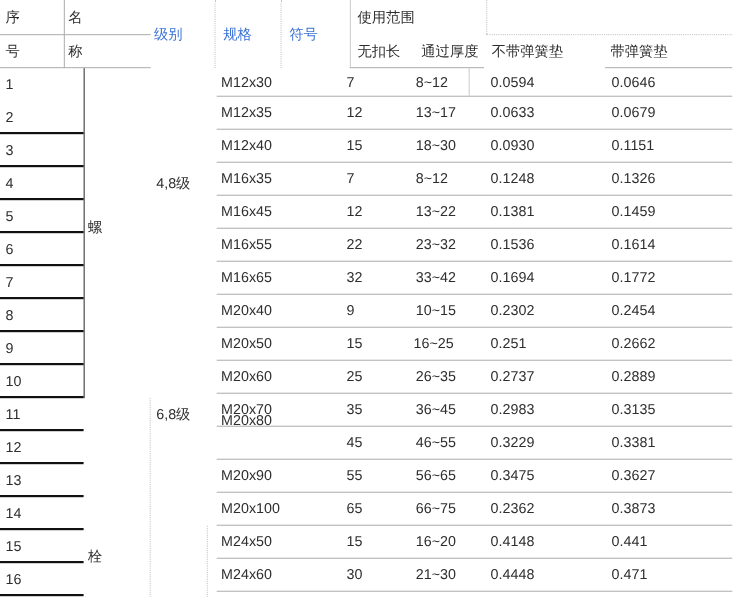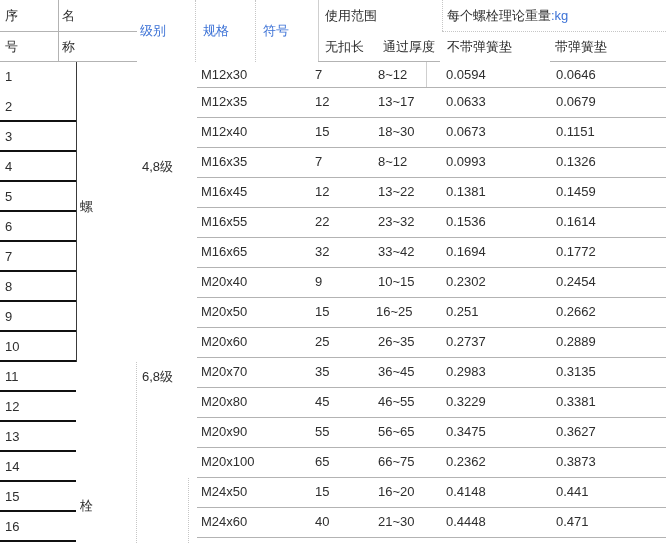--- a/index.html
+++ b/index.html
@@ -29,21 +29,20 @@
   <div class="t" style="left:62px;top:40px">称</div>
 
   <div class="t blue" style="left:140px;top:24px">级别</div>
   <div class="t blue" style="left:203px;top:24px">规格</div>
   <div class="t blue" style="left:263px;top:24px">符号</div>
 
   <div class="t" style="left:325px;top:9px">使用范围</div>
   <div class="t" style="left:325px;top:40px">无扣长</div>
   <div class="t" style="left:383px;top:40px">通过厚度</div>
 
-  <div class="t" style="left:447px;top:9px"><span>每个螺栓理论重量</span><span class="blue">:kg</span></div>
   <div class="t" style="left:447px;top:40px">不带弹簧垫</div>
   <div class="t" style="left:555px;top:40px">带弹簧垫</div>
 
   <div class="hl" style="left:0;top:31px;width:137px"></div>
   <div class="hl-dot" style="left:442px;top:31px;width:224px"></div>
   <div class="vl" style="left:58px;top:0;height:62px"></div>
   <div class="vl-dot" style="left:195px;top:0;height:62px"></div>
   <div class="vl-dot" style="left:255px;top:0;height:62px"></div>
   <div class="vl-lt" style="left:318px;top:0;height:62px"></div>
   <div class="vl-dot" style="left:442px;top:0;height:31px"></div>
@@ -75,29 +74,29 @@
       <div class="cell" style="left:315px;top:87px;height:30px;line-height:30px;width:50px">12</div>
       <div class="cell" style="left:378px;top:87px;height:30px;line-height:30px;width:60px">13~17</div>
       <div class="cell" style="left:446px;top:87px;height:30px;line-height:30px;width:90px">0.0633</div>
       <div class="cell" style="left:556px;top:87px;height:30px;line-height:30px;width:90px">0.0679</div>
       <div class="hl" style="left:197px;top:117px;width:469px"></div>
       <div class="cell" style="left:5px;top:122px;width:60px;height:30px;line-height:30px">3</div>
       <div class="blk-h" style="left:0;top:150px;width:76px"></div>
       <div class="cell" style="left:201px;top:117px;height:30px;line-height:30px;width:100px">M12x40</div>
       <div class="cell" style="left:315px;top:117px;height:30px;line-height:30px;width:50px">15</div>
       <div class="cell" style="left:378px;top:117px;height:30px;line-height:30px;width:60px">18~30</div>
-      <div class="cell" style="left:446px;top:117px;height:30px;line-height:30px;width:90px">0.0673</div>
+      <div class="cell" style="left:446px;top:117px;height:30px;line-height:30px;width:90px">0.0930</div>
       <div class="cell" style="left:556px;top:117px;height:30px;line-height:30px;width:90px">0.1151</div>
       <div class="hl" style="left:197px;top:147px;width:469px"></div>
       <div class="cell" style="left:5px;top:152px;width:60px;height:30px;line-height:30px">4</div>
       <div class="blk-h" style="left:0;top:180px;width:76px"></div>
       <div class="cell" style="left:201px;top:147px;height:30px;line-height:30px;width:100px">M16x35</div>
       <div class="cell" style="left:315px;top:147px;height:30px;line-height:30px;width:50px">7</div>
       <div class="cell" style="left:378px;top:147px;height:30px;line-height:30px;width:60px">8~12</div>
-      <div class="cell" style="left:446px;top:147px;height:30px;line-height:30px;width:90px">0.0993</div>
+      <div class="cell" style="left:446px;top:147px;height:30px;line-height:30px;width:90px">0.1248</div>
       <div class="cell" style="left:556px;top:147px;height:30px;line-height:30px;width:90px">0.1326</div>
       <div class="hl" style="left:197px;top:177px;width:469px"></div>
       <div class="cell" style="left:5px;top:182px;width:60px;height:30px;line-height:30px">5</div>
       <div class="blk-h" style="left:0;top:210px;width:76px"></div>
       <div class="cell" style="left:201px;top:177px;height:30px;line-height:30px;width:100px">M16x45</div>
       <div class="cell" style="left:315px;top:177px;height:30px;line-height:30px;width:50px">12</div>
       <div class="cell" style="left:378px;top:177px;height:30px;line-height:30px;width:60px">13~22</div>
       <div class="cell" style="left:446px;top:177px;height:30px;line-height:30px;width:90px">0.1381</div>
       <div class="cell" style="left:556px;top:177px;height:30px;line-height:30px;width:90px">0.1459</div>
       <div class="hl" style="left:197px;top:207px;width:469px"></div>
@@ -144,21 +143,21 @@
       <div class="cell" style="left:5px;top:362px;width:60px;height:30px;line-height:30px">11</div>
       <div class="blk-h" style="left:0;top:390px;width:76px"></div>
       <div class="cell" style="left:201px;top:357px;height:30px;line-height:30px;width:100px">M20x70</div>
       <div class="cell" style="left:315px;top:357px;height:30px;line-height:30px;width:50px">35</div>
       <div class="cell" style="left:378px;top:357px;height:30px;line-height:30px;width:60px">36~45</div>
       <div class="cell" style="left:446px;top:357px;height:30px;line-height:30px;width:90px">0.2983</div>
       <div class="cell" style="left:556px;top:357px;height:30px;line-height:30px;width:90px">0.3135</div>
       <div class="hl" style="left:197px;top:387px;width:469px"></div>
       <div class="cell" style="left:5px;top:392px;width:60px;height:30px;line-height:30px">12</div>
       <div class="blk-h" style="left:0;top:420px;width:76px"></div>
-      <div class="cell" style="left:201px;top:387px;height:30px;line-height:30px;width:100px">M20x80</div>
+      <div class="cell" style="left:201px;top:367px;height:30px;line-height:30px;width:100px">M20x80</div>
       <div class="cell" style="left:315px;top:387px;height:30px;line-height:30px;width:50px">45</div>
       <div class="cell" style="left:378px;top:387px;height:30px;line-height:30px;width:60px">46~55</div>
       <div class="cell" style="left:446px;top:387px;height:30px;line-height:30px;width:90px">0.3229</div>
       <div class="cell" style="left:556px;top:387px;height:30px;line-height:30px;width:90px">0.3381</div>
       <div class="hl" style="left:197px;top:417px;width:469px"></div>
       <div class="cell" style="left:5px;top:422px;width:60px;height:30px;line-height:30px">13</div>
       <div class="blk-h" style="left:0;top:450px;width:76px"></div>
       <div class="cell" style="left:201px;top:417px;height:30px;line-height:30px;width:100px">M20x90</div>
       <div class="cell" style="left:315px;top:417px;height:30px;line-height:30px;width:50px">55</div>
       <div class="cell" style="left:378px;top:417px;height:30px;line-height:30px;width:60px">56~65</div>
@@ -177,20 +176,20 @@
       <div class="blk-h" style="left:0;top:510px;width:76px"></div>
       <div class="cell" style="left:201px;top:477px;height:30px;line-height:30px;width:100px">M24x50</div>
       <div class="cell" style="left:315px;top:477px;height:30px;line-height:30px;width:50px">15</div>
       <div class="cell" style="left:378px;top:477px;height:30px;line-height:30px;width:60px">16~20</div>
       <div class="cell" style="left:446px;top:477px;height:30px;line-height:30px;width:90px">0.4148</div>
       <div class="cell" style="left:556px;top:477px;height:30px;line-height:30px;width:90px">0.441</div>
       <div class="hl" style="left:197px;top:507px;width:469px"></div>
       <div class="cell" style="left:5px;top:512px;width:60px;height:46px;line-height:30px">16</div>
       <div class="blk-h" style="left:0;top:540px;width:76px"></div>
       <div class="cell" style="left:201px;top:507px;height:30px;line-height:30px;width:100px">M24x60</div>
-      <div class="cell" style="left:315px;top:507px;height:30px;line-height:30px;width:50px">40</div>
+      <div class="cell" style="left:315px;top:507px;height:30px;line-height:30px;width:50px">30</div>
       <div class="cell" style="left:378px;top:507px;height:30px;line-height:30px;width:60px">21~30</div>
       <div class="cell" style="left:446px;top:507px;height:30px;line-height:30px;width:90px">0.4448</div>
       <div class="cell" style="left:556px;top:507px;height:30px;line-height:30px;width:90px">0.471</div>
       <div class="hl" style="left:197px;top:537px;width:469px"></div>
     </div>
 
 </div>
 
 </body></html>

